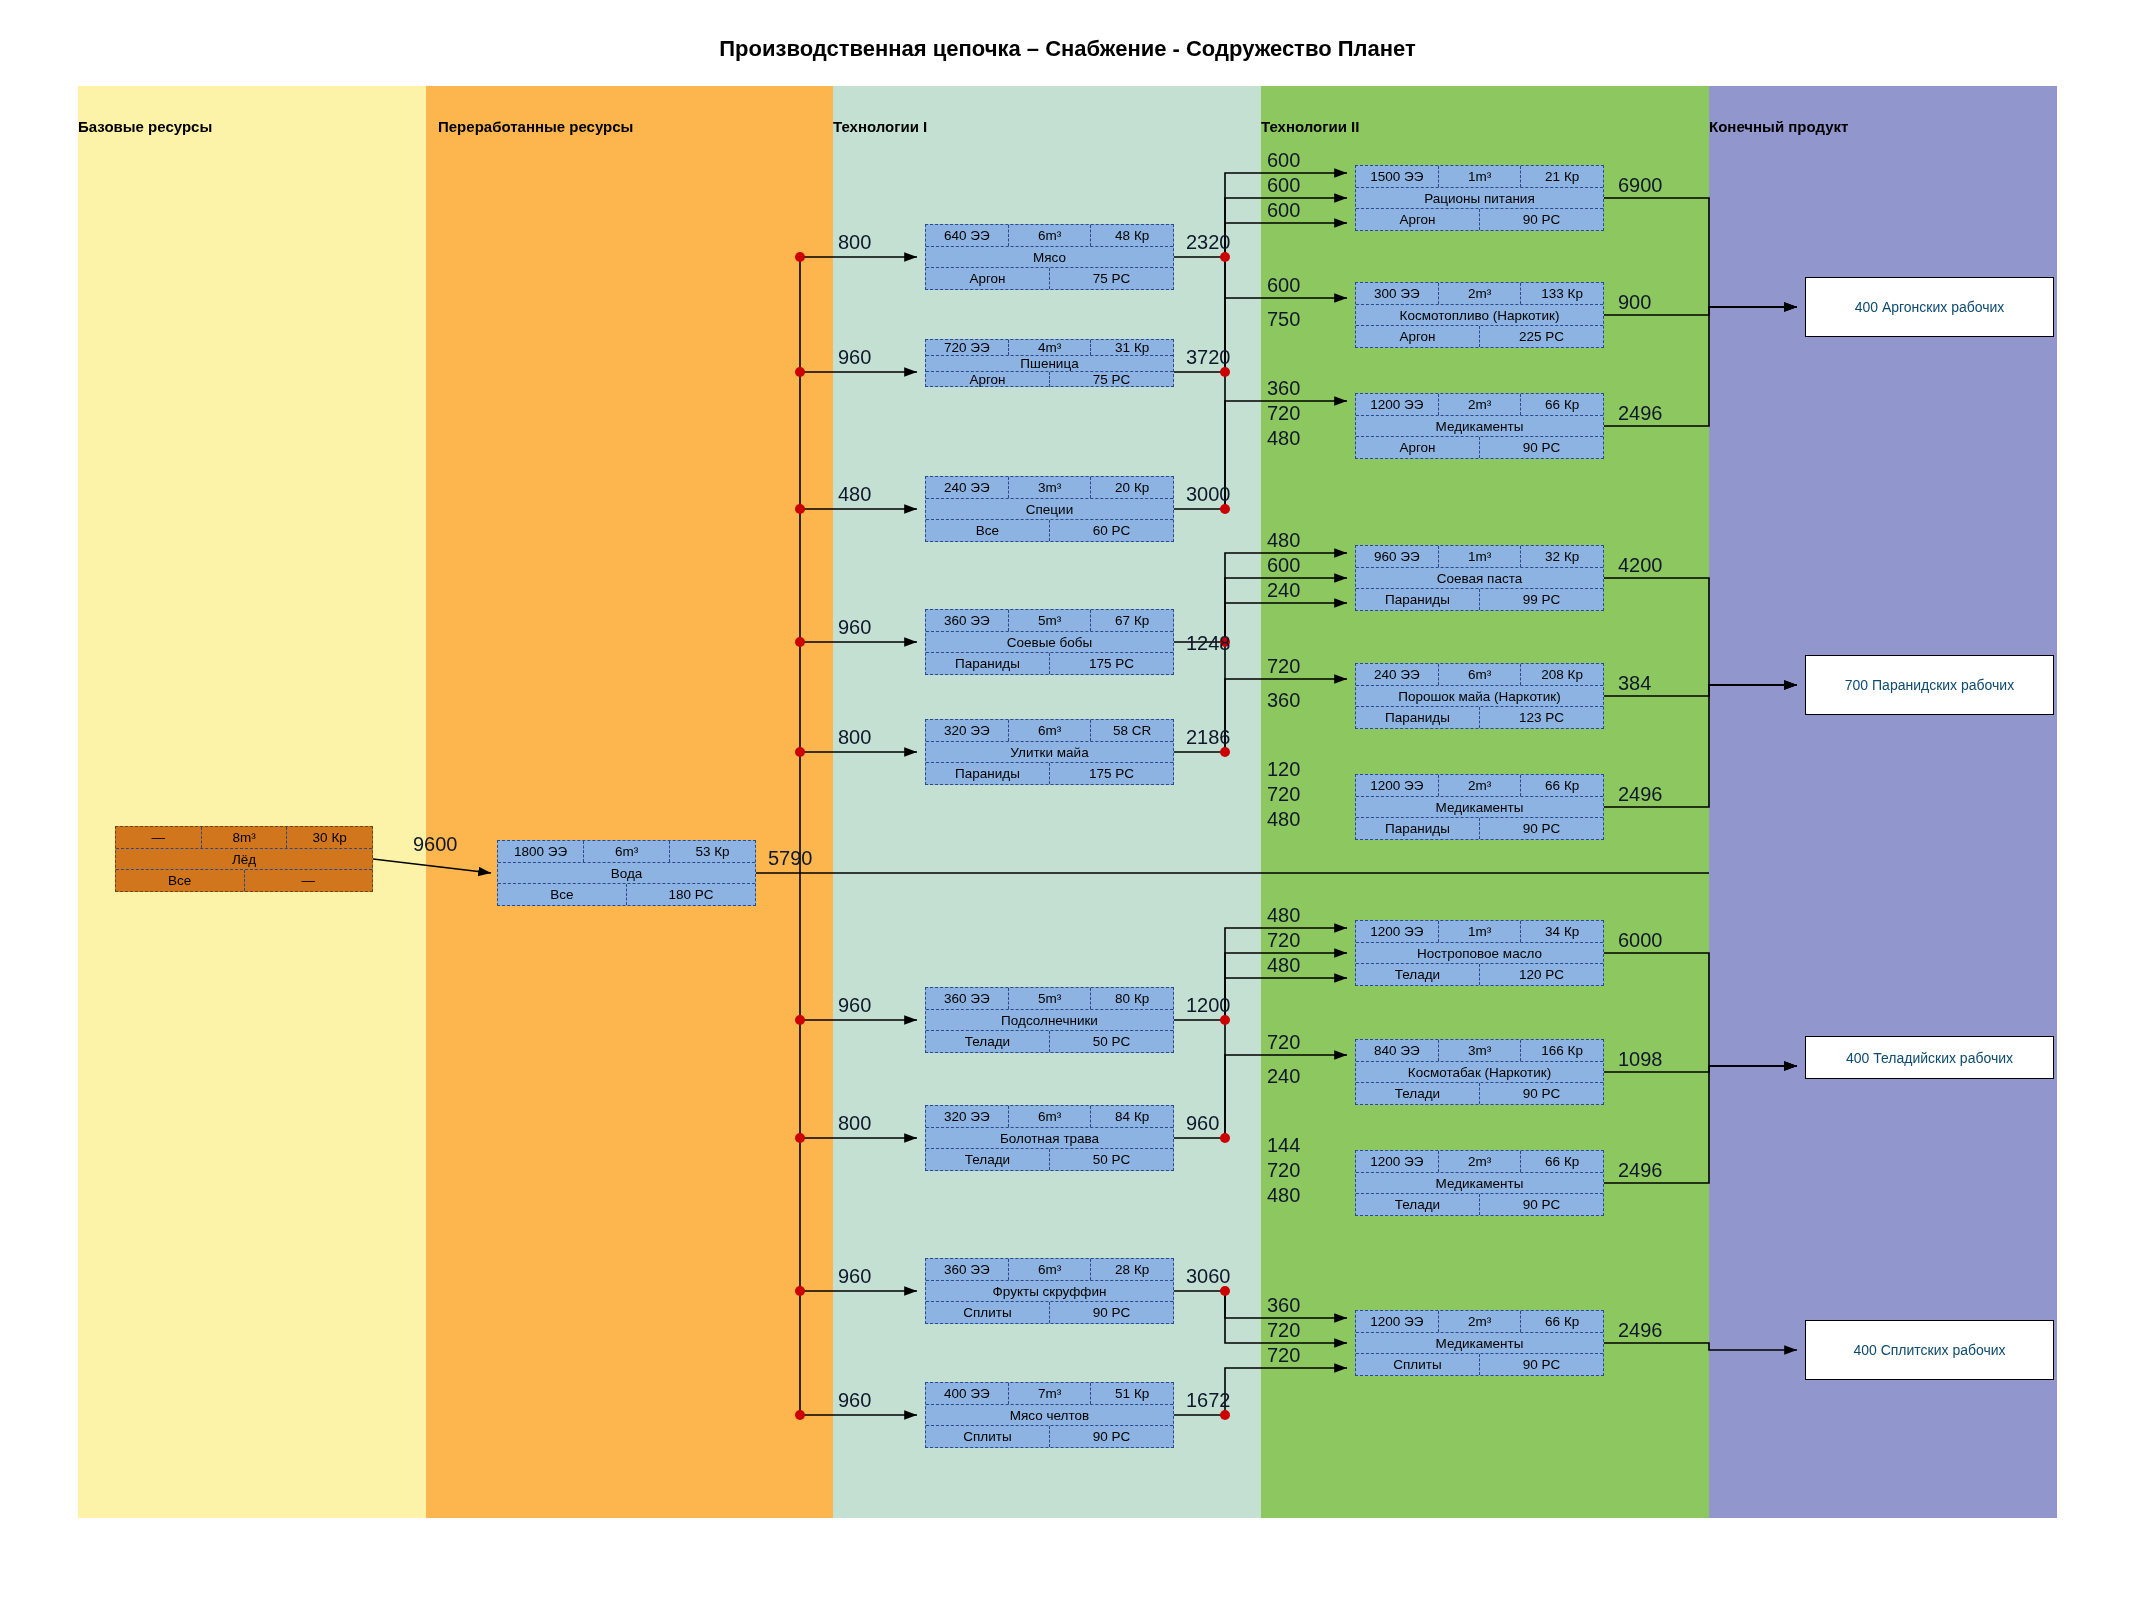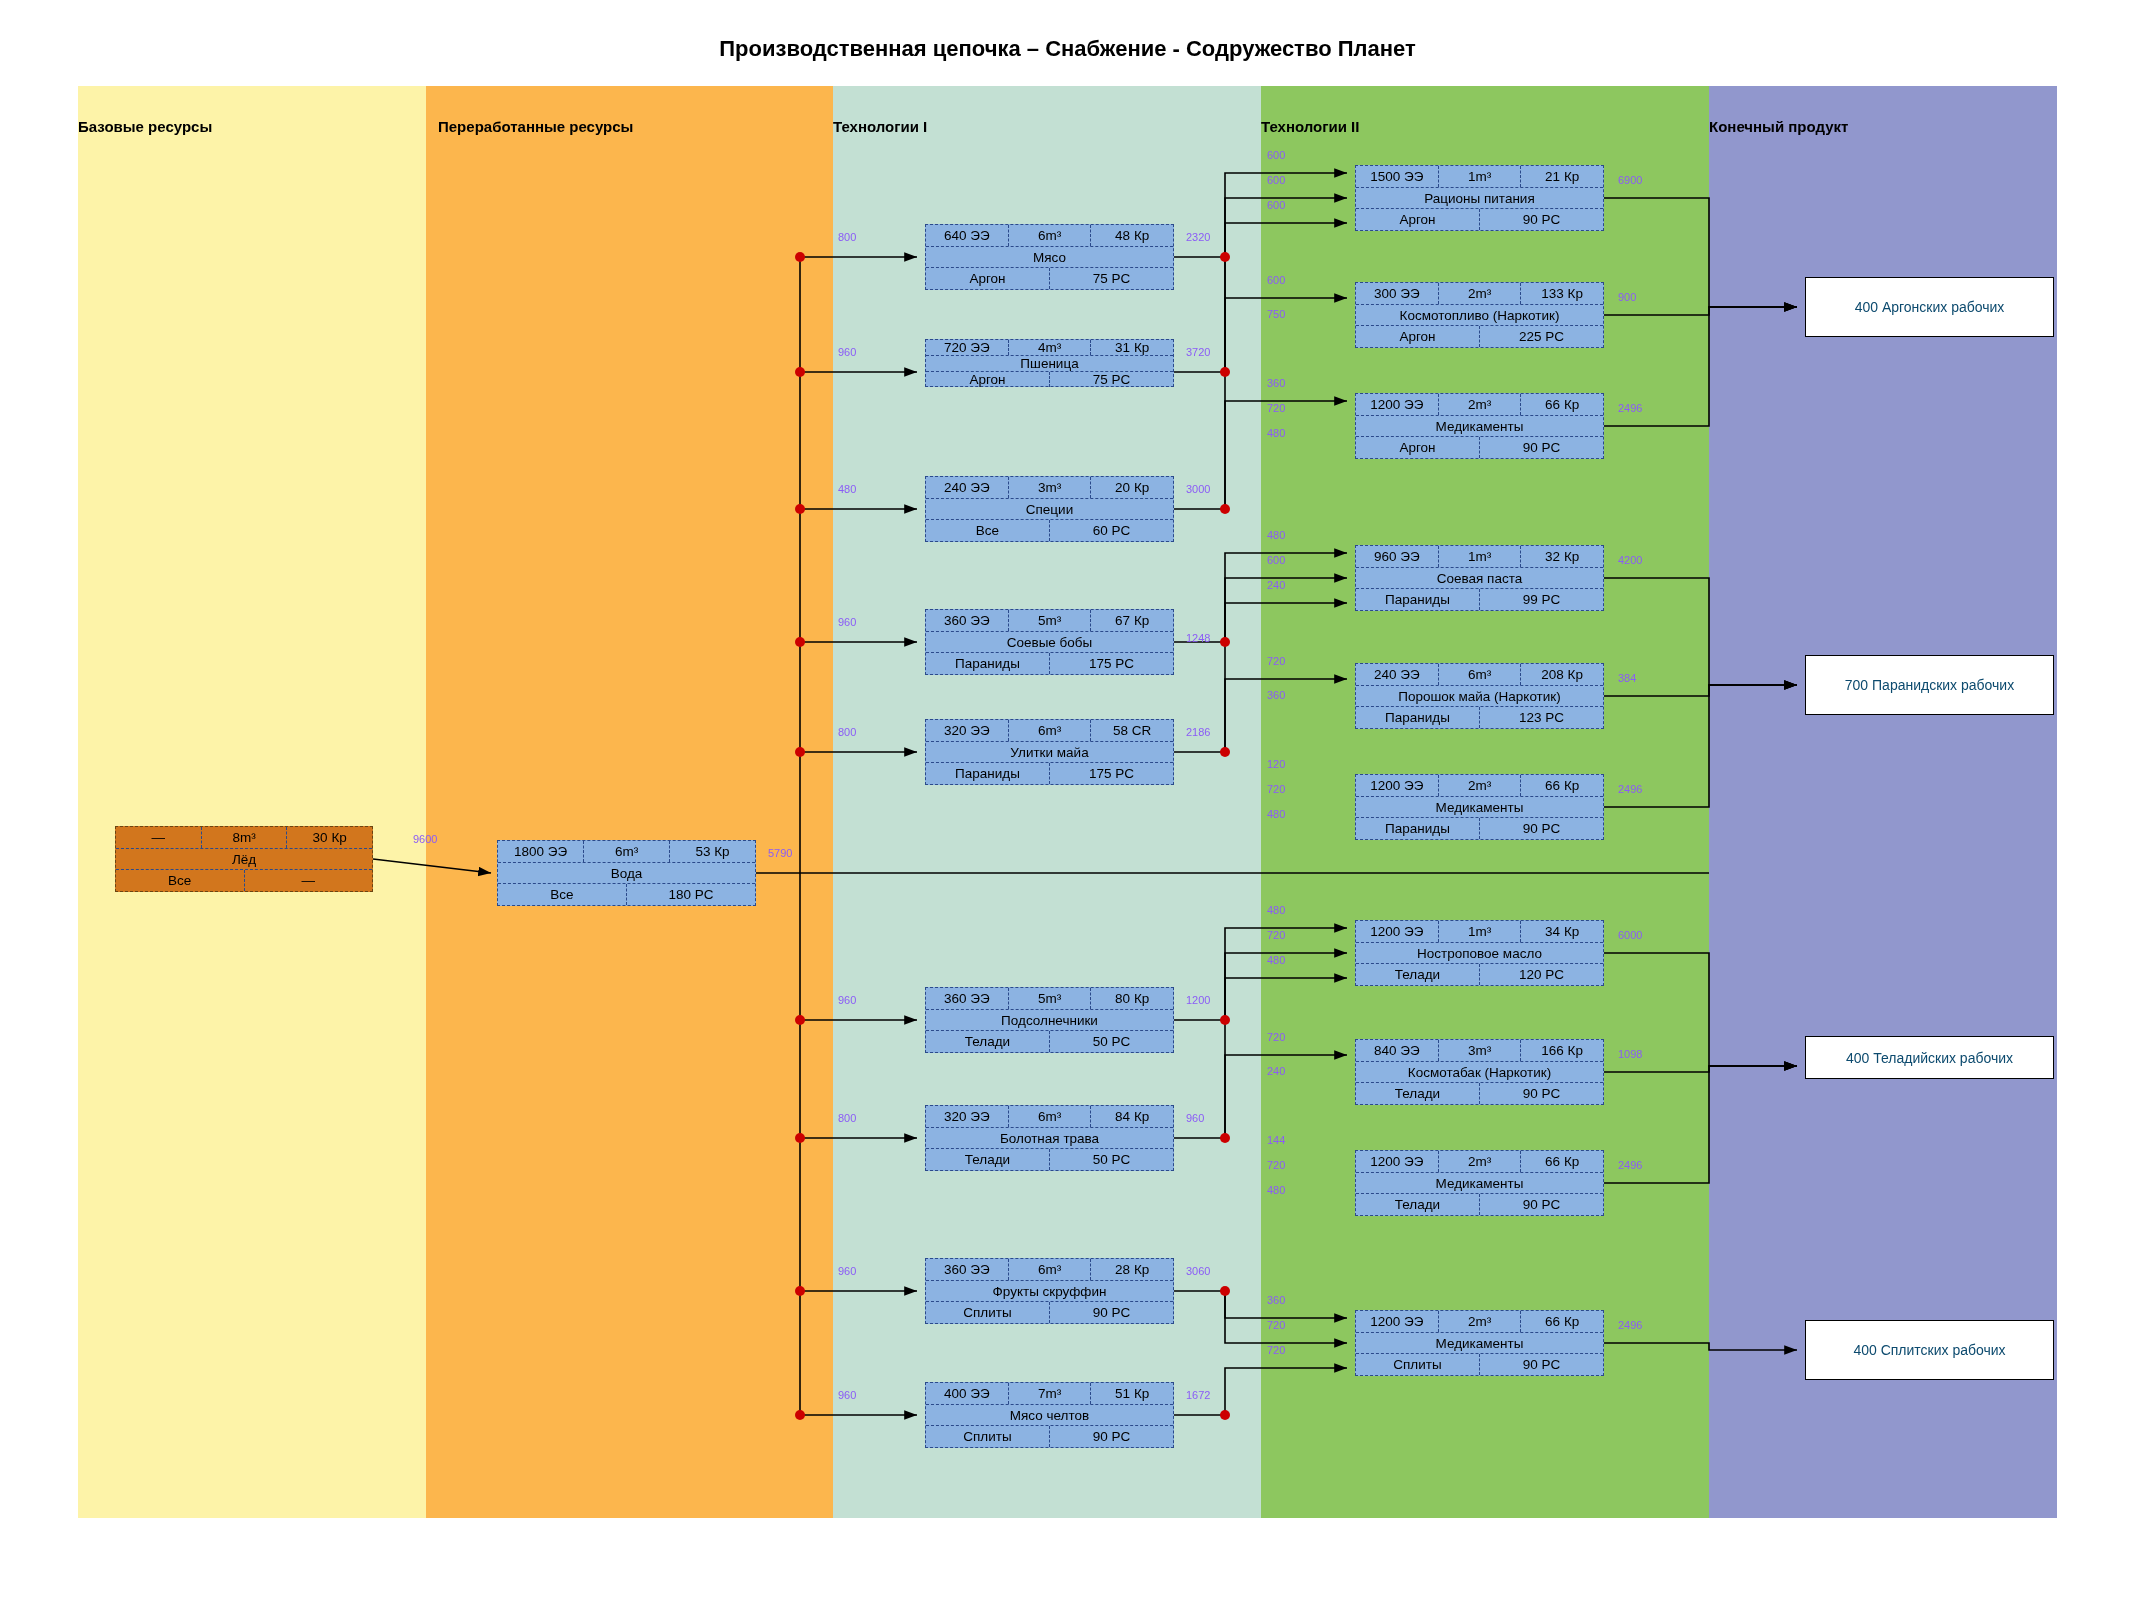--- a/index.html
+++ b/index.html
@@ -49,21 +49,21 @@
 
   
   .fbox {
     position:absolute; background:#ffffff; border:1.5px solid #000;
     display:flex; align-items:center; justify-content:center;
     font-size:14px; color:#0c4a6e; text-align:center;
   }
 
   
   .elabel {
-    position:absolute; font-size:11px; color:#8b5cf6; white-space:nowrap;
+    position:absolute; font-size:20px; color:#0f172a; white-space:nowrap;
   }
 
   
   #legend { position:absolute; left:0; top:1520px; width:2135px; height:104px; }
 </style>
 </head>
 <body>
 
 <div id="stage">
 

